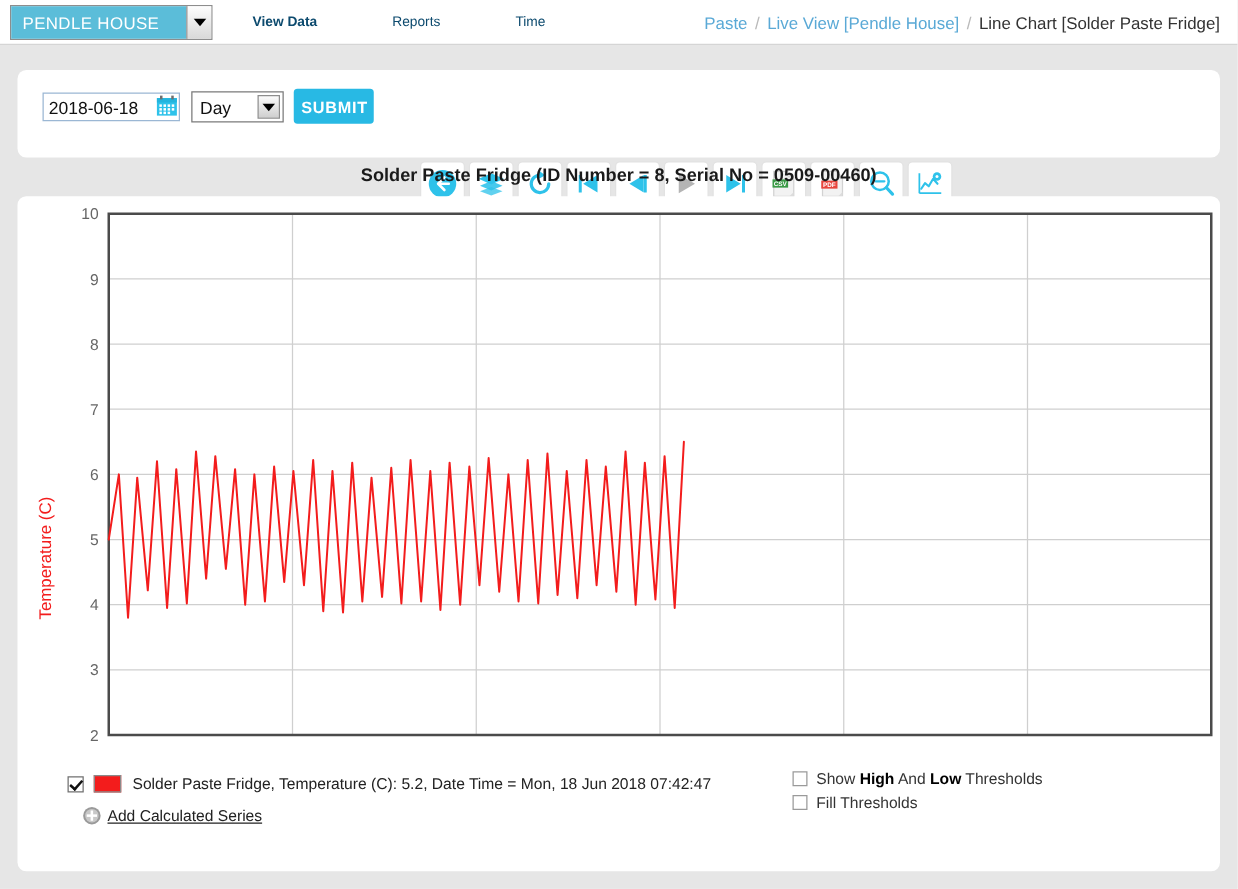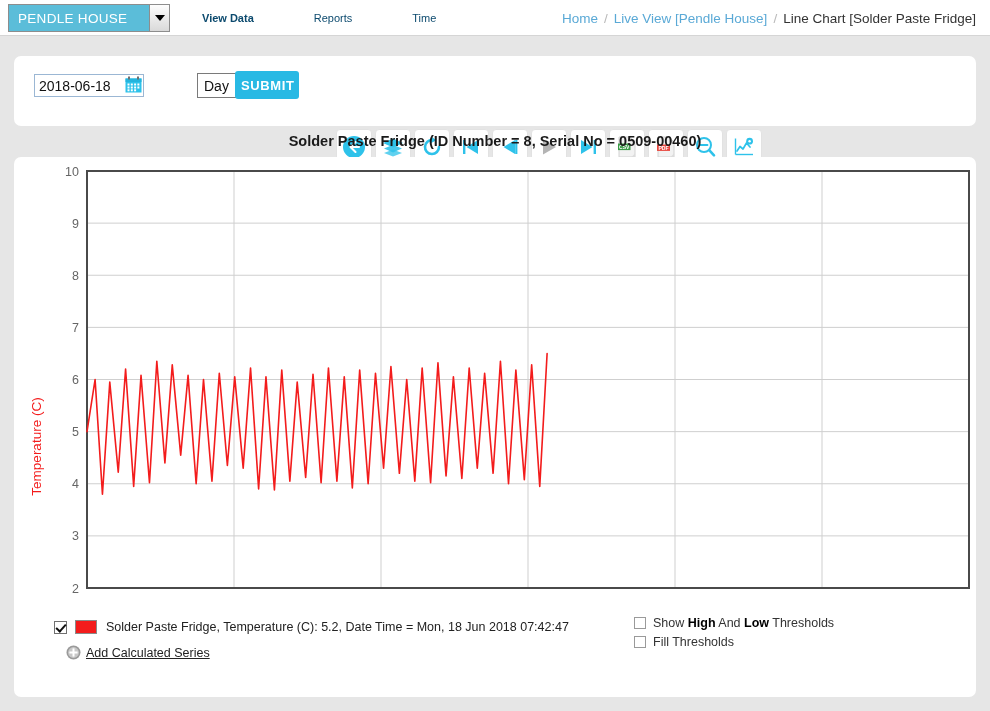--- a/index.html
+++ b/index.html
@@ -100,21 +100,20 @@
   .period-select {
     position: absolute; left: 139px; top: 17px;
     width: 74px; height: 25px;
     border: 1px solid #7a7a7a;
     background: #fff;
     display: flex; align-items: center;
     font-size: 14px;
     padding-left: 6px;
     color: #111;
     cursor: pointer;
-    margin-left: 44px;
   }
   .period-select .arrowbox {
     position: absolute; right: 2px; top: 2px;
     width: 18px; height: 19px;
     background: linear-gradient(#fbfbfb, #cfcfcf);
     border: 1px solid #8d8d8d;
     display: flex; align-items: center; justify-content: center;
   }
   .submit-btn {
     position: absolute; left: 221px; top: 15px;
@@ -233,21 +232,21 @@
     </div>
   </div>
 
   <div class="navtabs">
     <div class="navtab active">View Data</div>
     <div class="navtab">Reports</div>
     <div class="navtab">Time</div>
   </div>
 
   <div class="breadcrumb">
-    <span class="crumb-link">Home</span>
+    <span class="crumb-link">Paste</span>
     <span class="sep">/</span>
     <span class="crumb-link">Live View [Pendle House]</span>
     <span class="sep">/</span>
     <span class="crumb-cur">Line Chart [Solder Paste Fridge]</span>
   </div>
 </div>
 
 <div class="panel toolbar-panel">
 
   <input class="date-input" value="2018-06-18" style="">

